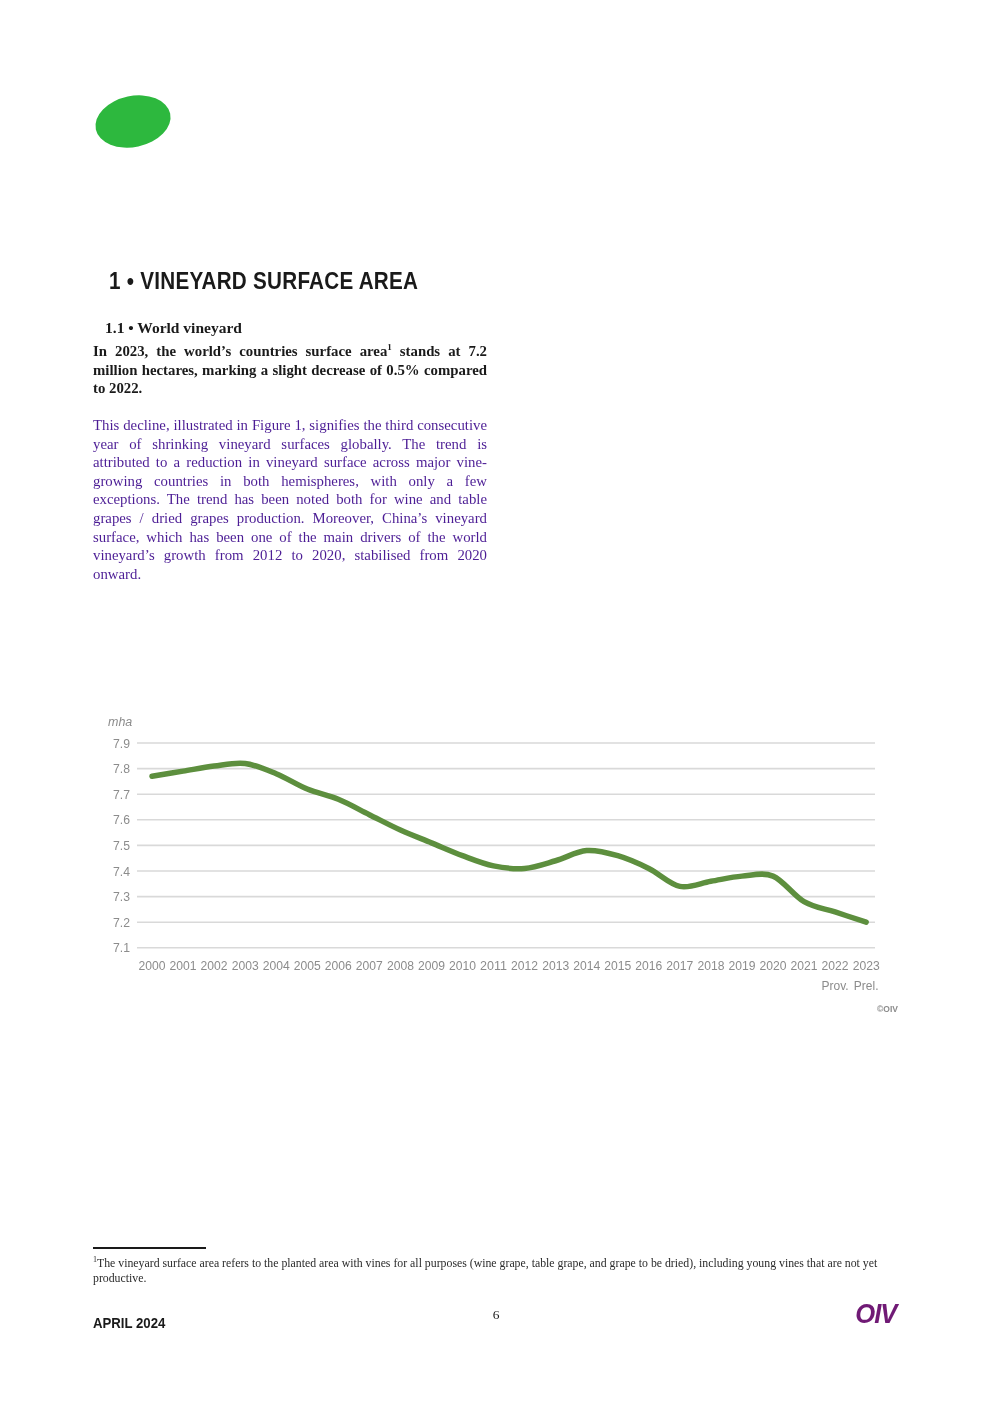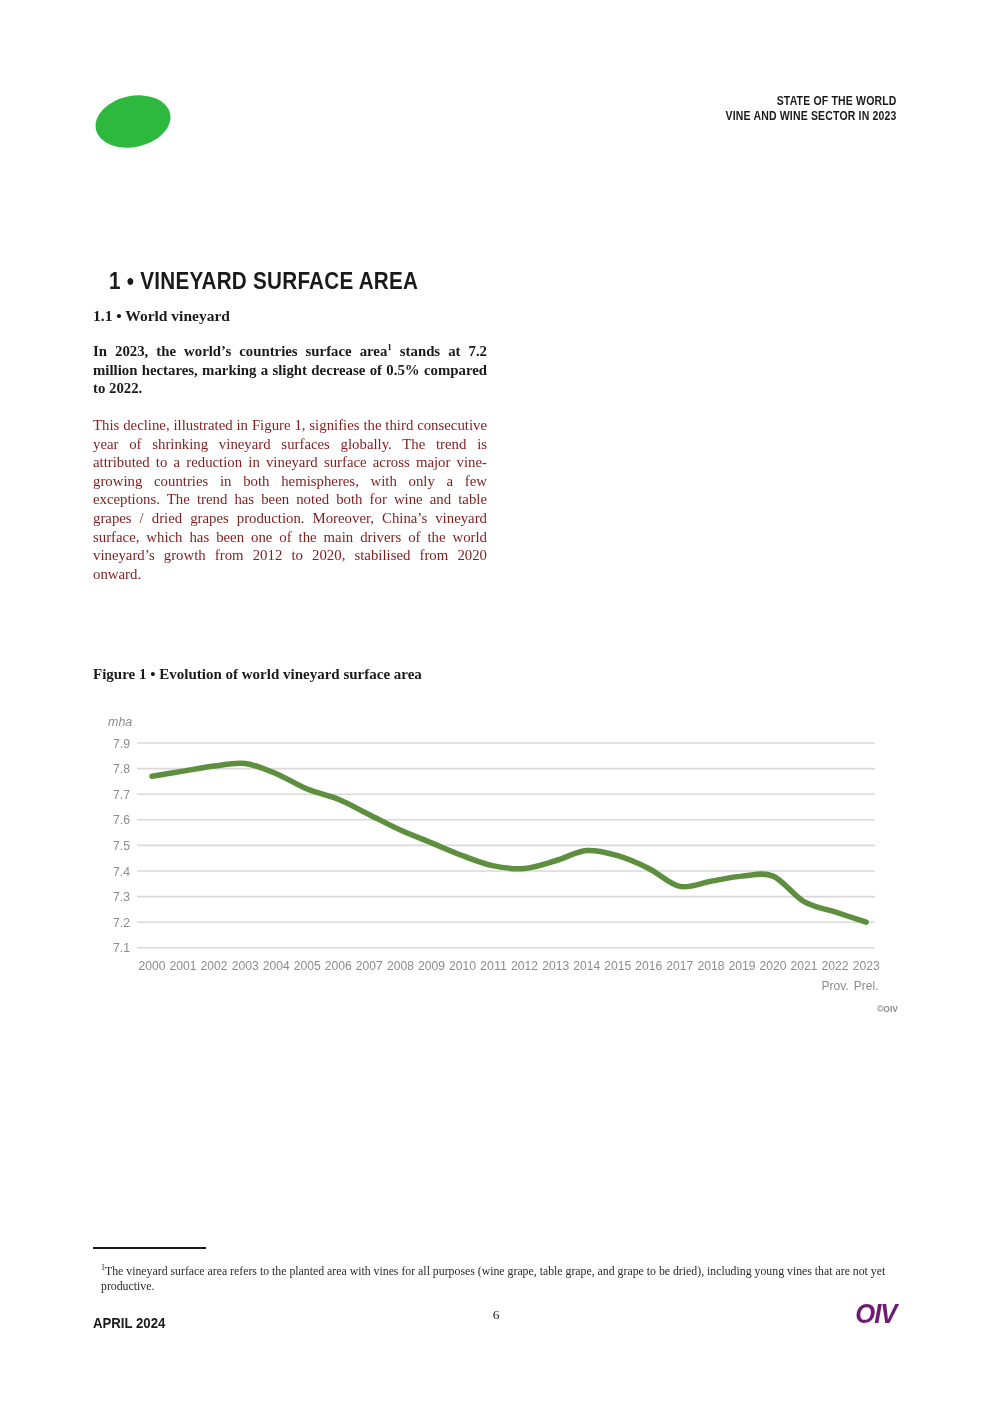--- a/index.html
+++ b/index.html
@@ -28,21 +28,21 @@
   .subsection-title{position:absolute;left:93px;top:307px;font-weight:700;font-size:15.5px;}
 
   .lead-paragraph{
     position:absolute;left:93px;top:342px;width:394px;
     font-weight:700;font-size:14.8px;line-height:18.6px;text-align:justify;
   }
   .lead-paragraph sup{font-size:9px;line-height:0;}
 
   .body-paragraph{
     position:absolute;left:93px;top:416px;width:394px;
-    font-size:14.8px;line-height:18.6px;text-align:justify;color:#7f1d1d;
+    font-size:14.8px;line-height:18.6px;text-align:justify;color:#4c1d95;
   }
 
   .figure-title{position:absolute;left:93px;top:666px;font-weight:700;font-size:15px;}
 
   .chart-wrap{position:absolute;left:0;top:700px;width:992px;height:322px;}
   .chart-wrap svg{display:block;}
   .chart-wrap text{font-family:"Liberation Sans","DejaVu Sans",sans-serif;fill:#8c8c8c;}
 
   .footnote-rule{position:absolute;left:93px;top:1247px;width:113px;height:2px;background:#1a1a1a;}
   .footnote{
@@ -62,38 +62,31 @@
   }
   .oiv-logo .squeeze{display:inline-block;transform:scaleX(0.95);transform-origin:100% 50%;}
 </style>
 </head>
 <body>
 
 <div class="page">
 
   <div class="brand-ellipse" style="background: rgb(45, 184, 62);"></div>
 
-  <div class="report-header sans">
-    <div class="squeeze">
-      <div>STATE OF THE WORLD</div>
-      <div>VINE AND WINE SECTOR IN 2023</div>
-    </div>
-  </div>
 
   <h1 class="section-title sans" style="margin:16px;">
     <span class="squeeze">1 • VINEYARD SURFACE AREA</span>
   </h1>
 
-  <h2 class="subsection-title" style="margin:0;">1.1 • World vineyard</h2>
+  <h2 class="subsection-title" style="margin:12px;">1.1 • World vineyard</h2>
 
   <p class="lead-paragraph" style="margin:0;"><span>In 2023, the world’s countries surface area</span><sup>1</sup><span> stands at 7.2 million hectares, marking a slight decrease of 0.5% compared to 2022.</span></p>
 
   <p class="body-paragraph" style="margin:0;">This decline, illustrated in Figure 1, signifies the third consecutive year of shrinking vineyard surfaces globally. The trend is attributed to a reduction in vineyard surface across major vine-growing countries in both hemispheres, with only a few exceptions. The trend has been noted both for wine and table grapes / dried grapes production. Moreover, China’s vineyard surface, which has been one of the main drivers of the world vineyard’s growth from 2012 to 2020, stabilised from 2020 onward.</p>
 
-  <h3 class="figure-title" style="margin:0;">Figure 1 • Evolution of world vineyard surface area</h3>
 
   <div class="chart-wrap">
     <svg width="992" height="322" viewBox="0 0 992 322" xmlns="http://www.w3.org/2000/svg">
         <line x1="137" y1="43" x2="875" y2="43" stroke="#d9d9d9" stroke-width="1.6"></line>
         <text x="130" y="47.5" text-anchor="end" font-size="12.5" textLength="17" lengthAdjust="spacingAndGlyphs">7.9</text>
         <line x1="137" y1="68.60000000000014" x2="875" y2="68.60000000000014" stroke="#d9d9d9" stroke-width="1.6"></line>
         <text x="130" y="73.10000000000014" text-anchor="end" font-size="12.5" textLength="17" lengthAdjust="spacingAndGlyphs">7.8</text>
         <line x1="137" y1="94.20000000000005" x2="875" y2="94.20000000000005" stroke="#d9d9d9" stroke-width="1.6"></line>
         <text x="130" y="98.70000000000005" text-anchor="end" font-size="12.5" textLength="17" lengthAdjust="spacingAndGlyphs">7.7</text>
         <line x1="137" y1="119.80000000000018" x2="875" y2="119.80000000000018" stroke="#d9d9d9" stroke-width="1.6"></line>
@@ -134,21 +127,21 @@
         <text x="835.1" y="270" text-anchor="middle" font-size="12" textLength="27" lengthAdjust="spacingAndGlyphs">2022</text>
         <text x="866.15" y="270" text-anchor="middle" font-size="12" textLength="27" lengthAdjust="spacingAndGlyphs">2023</text>
         <text x="835.1" y="290" text-anchor="middle" font-size="12">Prov.</text>
         <text x="866.15" y="290" text-anchor="middle" font-size="12">Prel.</text>
         <path d="M152,76.2800000000002C157.175,75.42666666666685 172.70000000000002,72.86666666666675 183.05,71.16000000000008C193.4,69.45333333333342 203.75,67.3200000000002 214.1,66.04000000000019C224.45,64.76000000000018 234.8,62.200000000000045 245.15,63.48000000000002C255.5,64.75999999999999 265.84999999999997,69.45333333333333 276.2,73.72000000000003C286.55,77.98666666666672 296.9,84.81333333333346 307.25,89.08000000000015C317.6,93.34666666666685 327.95,95.05333333333351 338.3,99.32000000000016C348.65000000000003,103.58666666666682 359,109.56000000000006 369.35,114.68000000000006C379.70000000000005,119.80000000000007 390.04999999999995,125.34666666666685 400.4,130.0400000000002C410.75,134.73333333333355 421.09999999999997,138.5733333333335 431.45,142.84000000000015C441.8,147.1066666666668 452.15,151.8000000000001 462.5,155.6400000000001C472.85,159.4800000000001 483.2,163.74666666666678 493.55,165.8800000000001C503.90000000000003,168.01333333333343 514.25,169.2933333333334 524.6,168.44000000000005C534.95,167.5866666666667 545.3000000000001,163.74666666666667 555.6500000000001,160.76C566.0000000000001,157.7733333333333 576.35,151.3733333333333 586.7,150.51999999999998C597.0500000000001,149.66666666666666 607.4,152.65333333333342 617.75,155.6400000000001C628.1,158.62666666666678 638.4499999999999,163.32000000000005 648.8,168.44000000000005C659.15,173.56000000000006 669.5,184.2266666666668 679.85,186.36000000000013C690.2,188.49333333333345 700.55,182.9466666666667 710.9,181.24C721.25,179.53333333333333 731.6,176.97333333333344 741.95,176.12000000000012C752.3000000000001,175.2666666666668 762.65,171.85333333333347 773,176.12000000000012C783.35,180.38666666666677 793.7,195.7466666666667 804.0500000000001,201.72000000000003C814.4000000000001,207.69333333333336 824.75,208.5466666666667 835.1,211.96000000000004C845.45,215.37333333333336 860.975,220.49333333333337 866.15,222.20000000000005" fill="none" stroke="#5d8f3e" stroke-width="5.5" stroke-linecap="round" stroke-linejoin="round"></path>
         <text x="898" y="312" text-anchor="end" font-size="8.5" font-weight="bold" fill="#333333">©OIV</text>
       </svg>
   </div>
 
   <div class="footnote-rule"></div>
-  <p class="footnote" style="margin:8px;"><sup>1</sup><span>The vineyard surface area refers to the planted area with vines for all purposes (wine grape, table grape, and grape to be dried), including young vines that are not yet productive.</span></p>
+  <p class="footnote" style="margin:0;"><sup>1</sup><span>The vineyard surface area refers to the planted area with vines for all purposes (wine grape, table grape, and grape to be dried), including young vines that are not yet productive.</span></p>
 
   <div class="footer-date sans">
     <span class="squeeze">APRIL 2024</span>
   </div>
   <div class="page-number">6</div>
   <div class="oiv-logo sans" style="color: #701a75;">
     <span class="squeeze">OIV</span>
   </div>
 
 </div>

